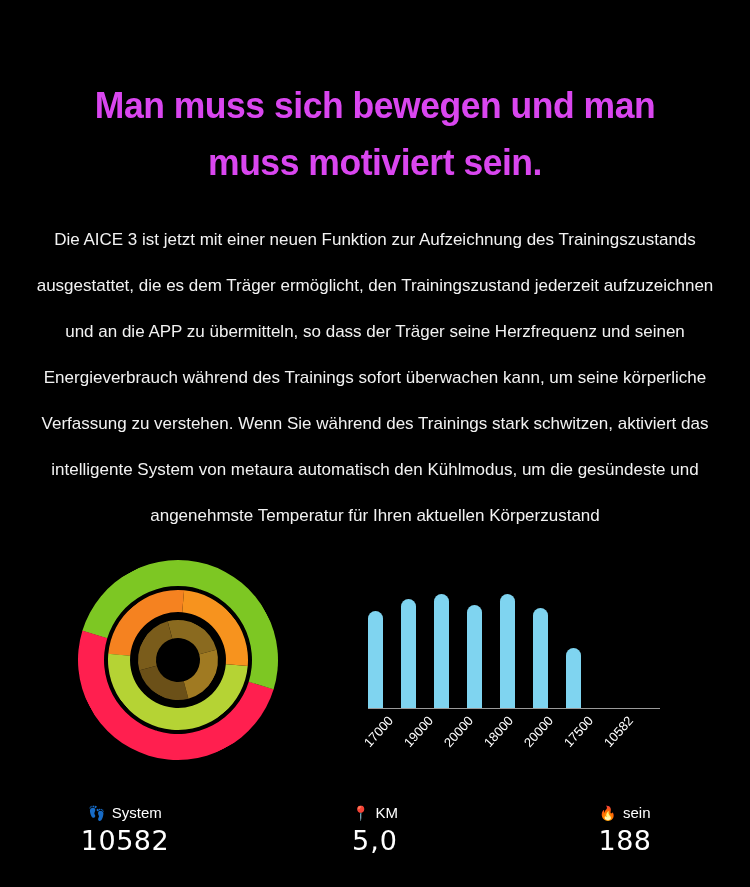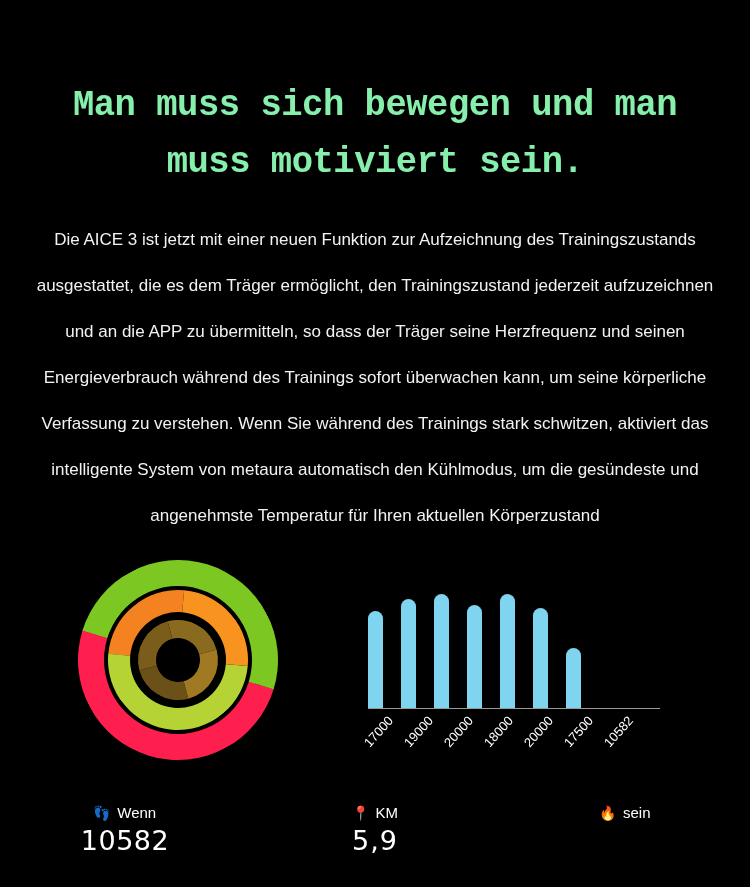--- a/index.html
+++ b/index.html
@@ -20,26 +20,26 @@
     width: 750px;
     height: 887px;
     position: relative;
     background: #000000;
   }
 
   
   .headline {
     padding-top: 52px;
     text-align: center;
-    font-family: Liberation Mono, monospace;
+    font-family: Liberation Sans, sans-serif;
     font-weight: 700;
     font-size: 37px;
     line-height: 1.55;
     letter-spacing: -0.5px;
-    color: #86efac;
+    color: #d946ef;
     padding-left: 40px;
     padding-right: 40px;
     box-sizing: border-box;
   }
   .headline .line1 { display: block; transform: scaleX(0.96); }
   .headline .line2 { display: block; transform: scaleX(0.96); }
 
   
   .paragraph {
     margin-top: 26px;
@@ -230,35 +230,36 @@
       </div>
     </div>
 
   </div>
 
   <div class="stats">
 
     <div class="stat stat-steps">
       <div class="stat-head">
         <span class="stat-icon">👣</span>
-        <span>Wenn</span>
+        <span>System</span>
       </div>
       <div class="stat-value">10582</div>
     </div>
 
     <div class="stat stat-km">
       <div class="stat-head">
         <span class="stat-icon">📍</span>
         <span>KM</span>
       </div>
-      <div class="stat-value">5,9</div>
+      <div class="stat-value">5,0</div>
     </div>
 
     <div class="stat stat-kcal">
       <div class="stat-head">
         <span class="stat-icon">🔥</span>
         <span>sein</span>
       </div>
+      <div class="stat-value">188</div>
     </div>
 
   </div>
 
 </div>
 
 </body></html>

